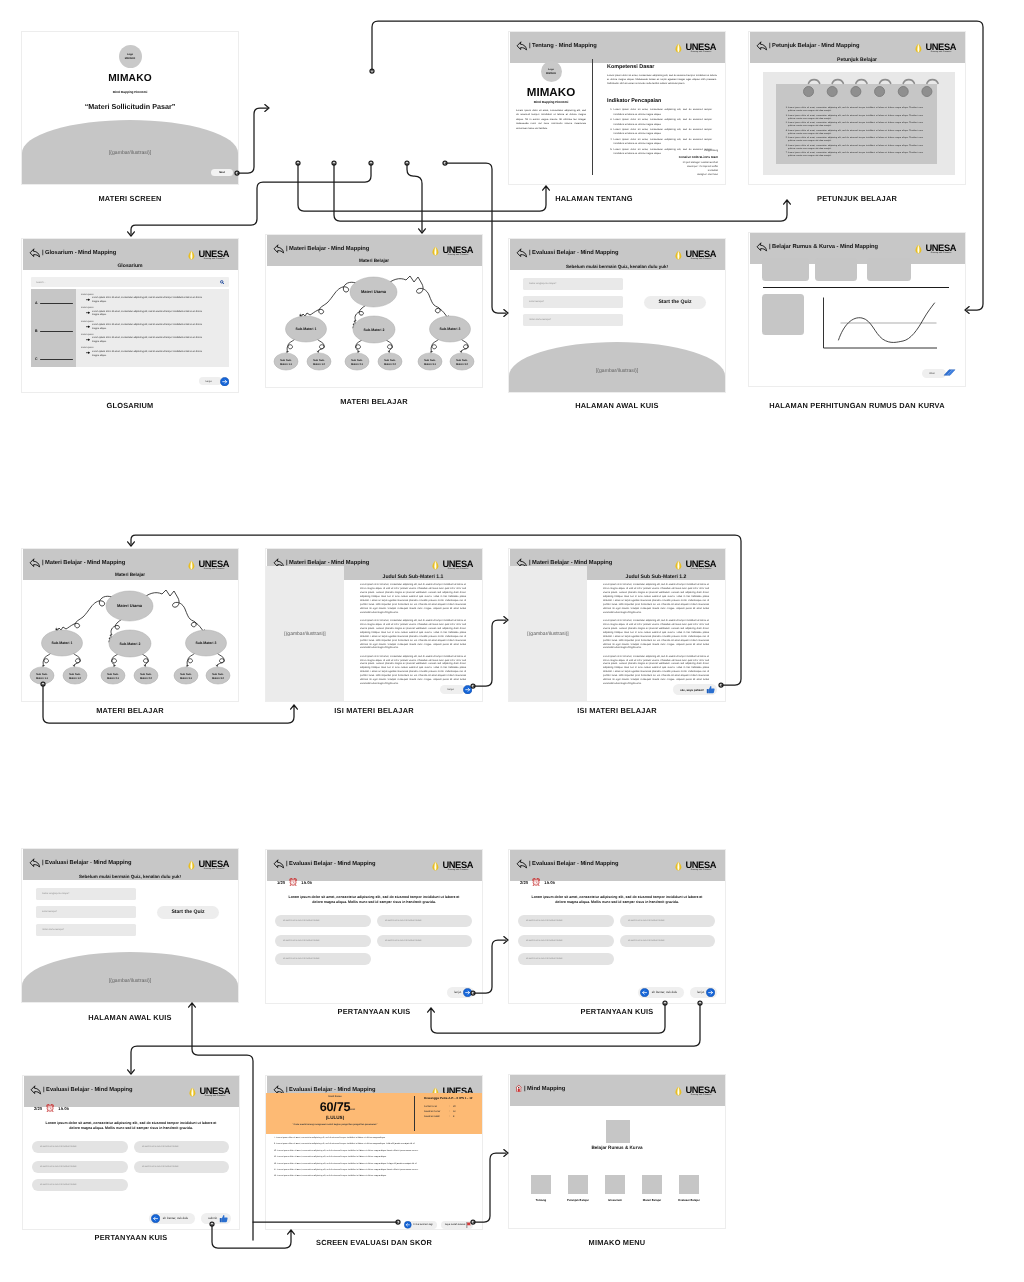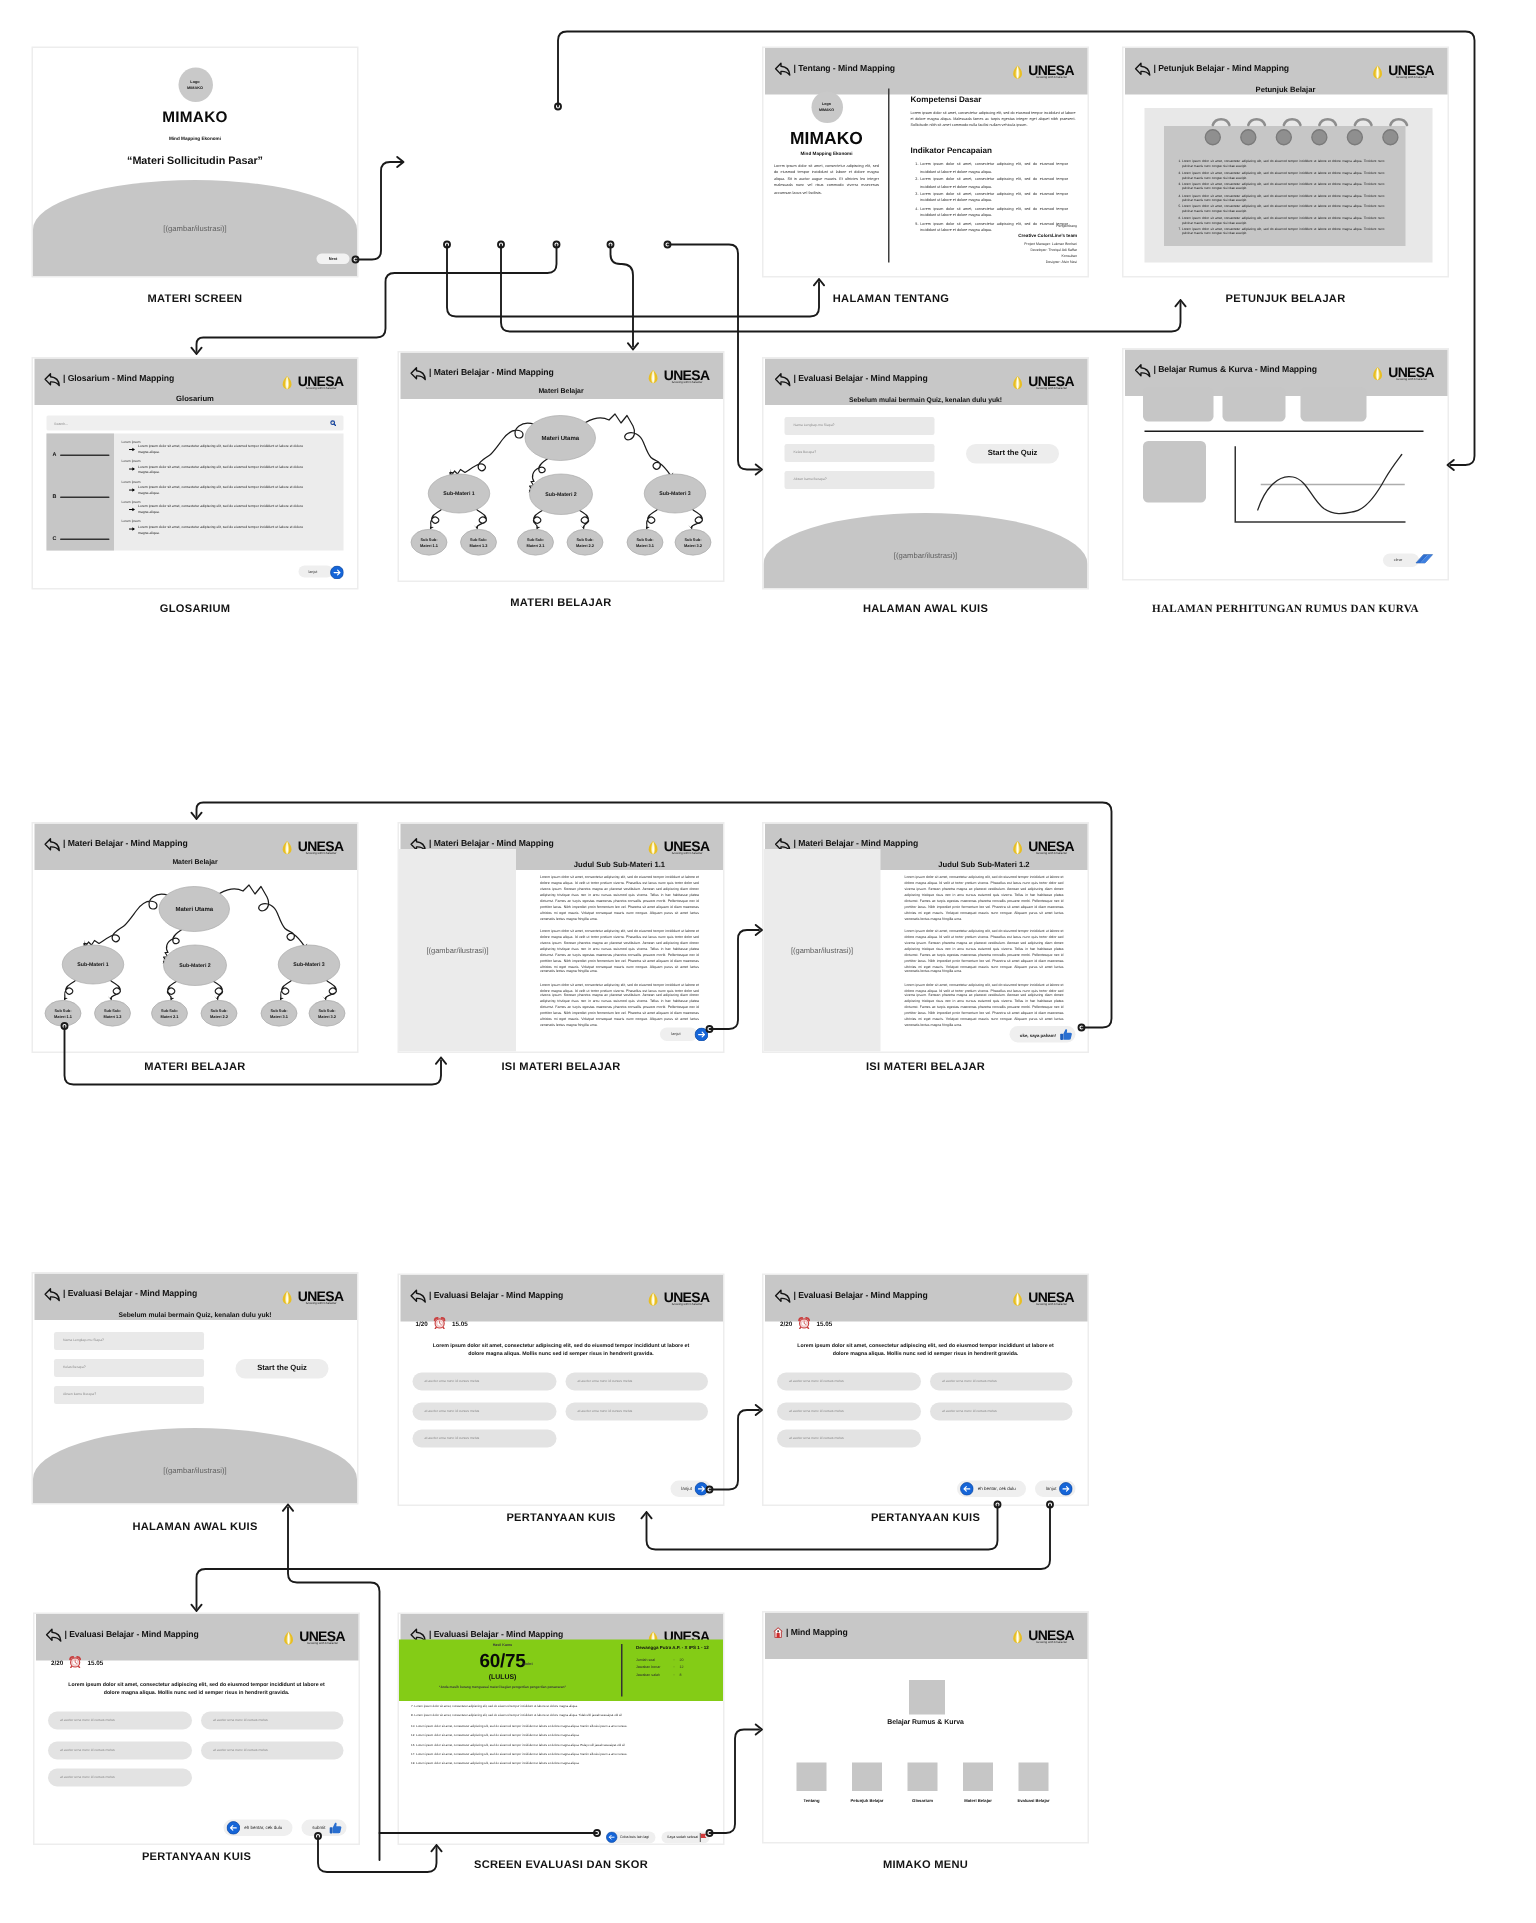--- a/index.html
+++ b/index.html
@@ -123,21 +123,21 @@
 .kz-bar{position:absolute;right:8px;bottom:5px;display:flex;align-items:center;gap:6px;}
 .kz-next{display:flex;align-items:center;}
 .kz-next{background:#efefef;border-radius:999px;height:11.5px;padding:0 2px 0 7px;display:flex;align-items:center;}
 .kz-next .lbl{font-size:3.0px;color:#333;margin-right:1.5px;}
 .kz-back{display:flex;align-items:center;background:#efefef;border-radius:999px;height:11.5px;padding:0 7px 0 2px;}
 .kz-back .lbl3{font-size:3.0px;color:#222;margin-left:2.5px;}
 .kz-submit{display:flex;align-items:center;background:#efefef;border-radius:999px;height:11.5px;padding:0 3px 0 7px;}
 .kz-submit .lbl4{font-size:3.0px;color:#222;margin-right:1.5px;}
 
 
-.ev-top{position:absolute;left:0;right:0;top:0;height:41px;background:#84cc16;}
+.ev-top{position:absolute;left:0;right:0;top:0;height:41px;background:#fdba74;}
 .ev-scorecap{position:absolute;left:0;width:138px;top:2px;text-align:center;font-size:2.4px;font-weight:700;color:#3a3a3a;}
 .ev-score{position:absolute;left:0;width:138px;top:8px;text-align:center;font-size:12.6px;font-weight:700;color:#090909;letter-spacing:-.2px;line-height:1;}
 .ev-unit{position:absolute;left:83px;top:15px;font-size:2.5px;font-weight:700;color:#3a3a3a;}
 .ev-status{position:absolute;left:0;width:138px;top:22px;text-align:center;font-size:4.6px;font-weight:700;color:#111;}
 .ev-note{position:absolute;left:-5px;width:148px;top:31px;text-align:center;font-size:2.2px;font-weight:700;color:#3a3a3a;white-space:nowrap;}
 .ev-div{position:absolute;left:148px;top:3px;height:35px;width:1.1px;background:#333;}
 .ev-student{position:absolute;left:158px;top:3px;font-size:3.0px;font-weight:700;color:#111;}
 .ev-stats{position:absolute;left:158px;top:11px;font-size:2.4px;color:#2c2c2c;line-height:2.1;}
 .ev-stats .row{display:flex;}
 .ev-stats .k{width:25px;}
@@ -546,21 +546,21 @@
         <div class="rk-clear">
           <span class="pill lbl">clear</span>
           <svg class="eras" viewBox="0 0 26 20">
             <path d="M2 14.5 L12 3.5 L24 3.5 L14 14.5 Z" fill="#e9eef7" stroke="#2e5fa8" stroke-width="1"></path>
             <path d="M2 14.5 L12 3.5 L18 3.5 L8 14.5 Z" fill="#2f6fd0"></path>
             <path d="M8 14.5 L18 3.5 L24 3.5 L14 14.5 Z" fill="#3d7fe0"></path>
           </svg>
         </div>
       </div>
     </div>
-    <div class="cap" style="left:725px;top:402px;width:264px;font-family:Liberation Serif, serif;">HALAMAN PERHITUNGAN RUMUS DAN KURVA</div>
+    <div class="cap" style="left:725px;top:402px;width:264px;">HALAMAN PERHITUNGAN RUMUS DAN KURVA</div>
 <div class="card" style="left:22px;top:549px;width:216px;height:152px;">
 <div class="hdr">
         <svg class="backico" viewBox="0 0 26 24">
           <path d="M10.4 2.6 L2.0 11.4 L10.4 20.2 L10.4 15.6 C16.3 15.2 20.8 17.0 24.2 21.4 C23.8 13.4 18.6 8.2 10.4 7.4 Z" fill="none" stroke="#141414" stroke-width="2.2" stroke-linejoin="round" stroke-linecap="round"></path>
         </svg>
         <span class="ttl">| Materi Belajar - Mind Mapping</span>
         <span class="unesa">
           <svg class="mark" viewBox="0 0 36 40">
             <path d="M18 5 C24.2 10.4 27.8 17 27.8 23.4 C27.8 29.6 23.4 34.2 18 34.2 C12.6 34.2 8.2 29.6 8.2 23.4 C8.2 17 11.8 10.4 18 5 Z" fill="#e8be23"></path>
             <path d="M18 5.4 C20.8 10.8 22.4 17.2 22.4 23.4 C22.4 29 20.5 33.2 18 33.9 C15.5 33.2 13.6 29 13.6 23.4 C13.6 17.2 15.2 10.8 18 5.4 Z" fill="#f6e488"></path>

